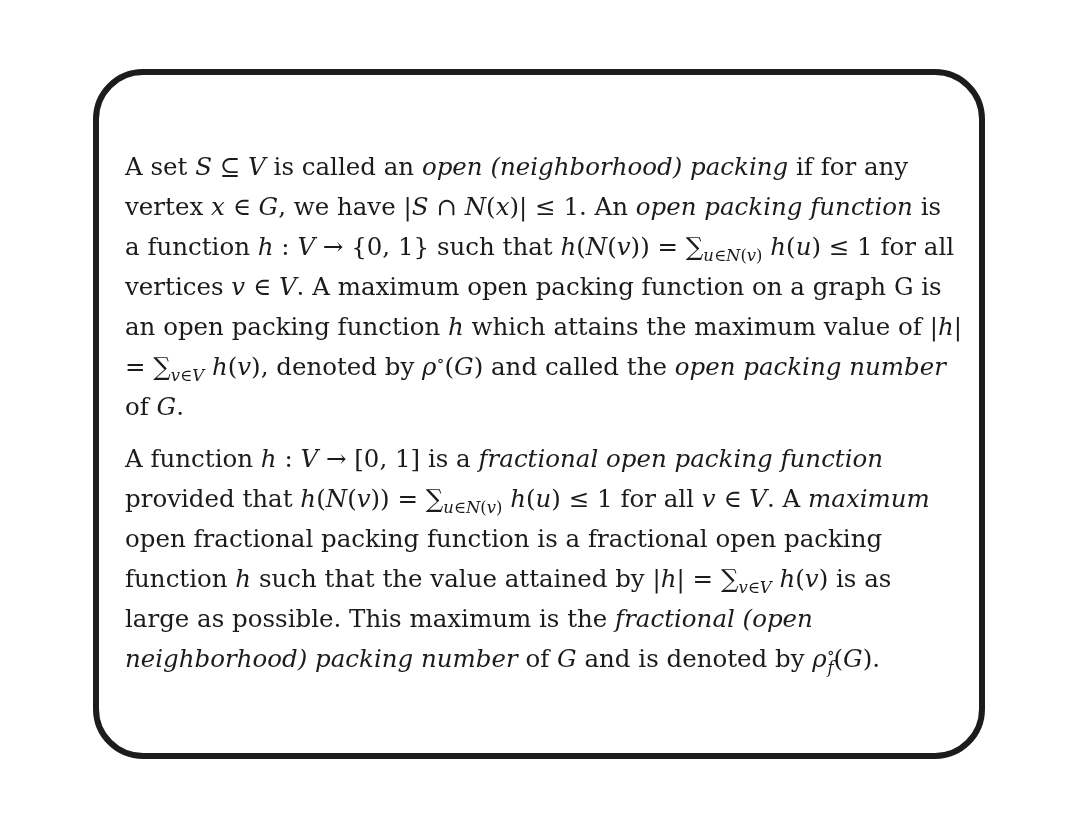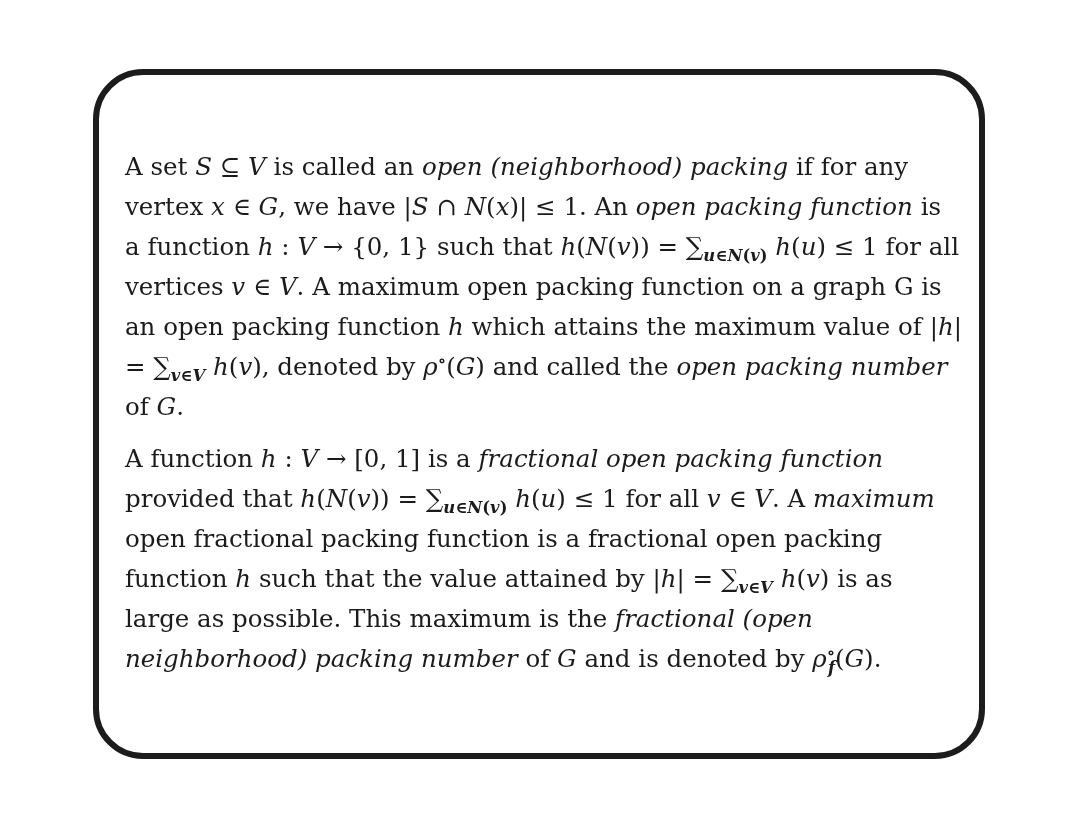--- a/index.html
+++ b/index.html
@@ -34,21 +34,20 @@
   }
   .para {
     margin: 0 0 12px 0;
   }
   .para i {
     font-style: italic;
   }
   sub, sup {
     font-size: 67%;
     line-height: 0;
-    font-weight: bold;
   }
   
   sup + sub {
     margin-left: -0.45em;
   }
 </style>
 </head>
 <body>
 
 <div class="slide-frame">

